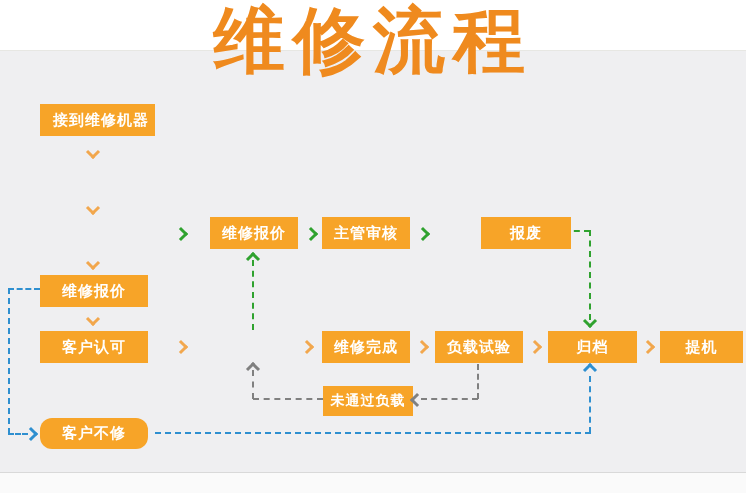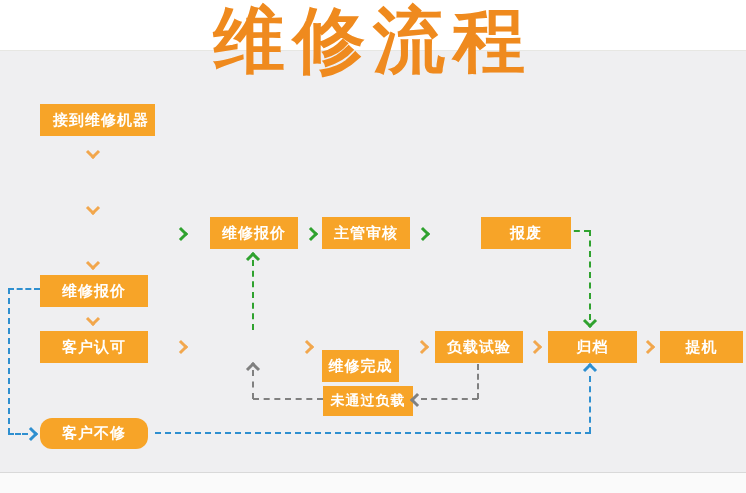--- a/index.html
+++ b/index.html
@@ -32,21 +32,21 @@
   #n-receive {left:40px; top:104px; width:108px; height:32px;padding-left:7px;}
   #n-register{left:40px; top:160px; width:108px; height:33px;}
   #n-inspect {left:40px; top:215px; width:108px; height:32px;}
   #n-quote   {left:40px; top:275px; width:108px; height:32px;}
   #n-approve {left:40px; top:331px; width:108px; height:32px;}
   #n-decline {left:40px; top:418px; width:108px; height:31px;border-radius:12px;}
   #n-cannot  {left:210px;top:217px; width:88px;  height:32px;}
   #n-review  {left:322px;top:217px; width:88px;  height:32px;}
   #n-scrap   {left:433px;top:217px; width:90px;  height:32px;margin-left:48px;}
   #n-dorepair{left:210px;top:331px; width:88px;  height:32px;}
-  #n-done    {left:322px;top:331px; width:77px;  height:32px;margin-top:19px;}
+  #n-done    {left:322px;top:331px; width:88px;  height:32px;}
   #n-loadtest{left:435px;top:331px; width:88px;  height:32px;}
   #n-archive {left:548px;top:331px; width:89px;  height:32px;}
   #n-pickup  {left:660px;top:331px; width:83px;  height:32px;text-align:center;}
   #n-loadfail{left:323px;top:386px; width:90px;  height:30px;font-size:14px;}
 
   
   .chev{position:absolute;width:14px;height:14px;z-index:3;}
   .chev::before{
     content:"";position:absolute;left:2px;top:3px;width:7px;height:7px;
     border-top:3px solid currentColor;border-right:3px solid currentColor;

